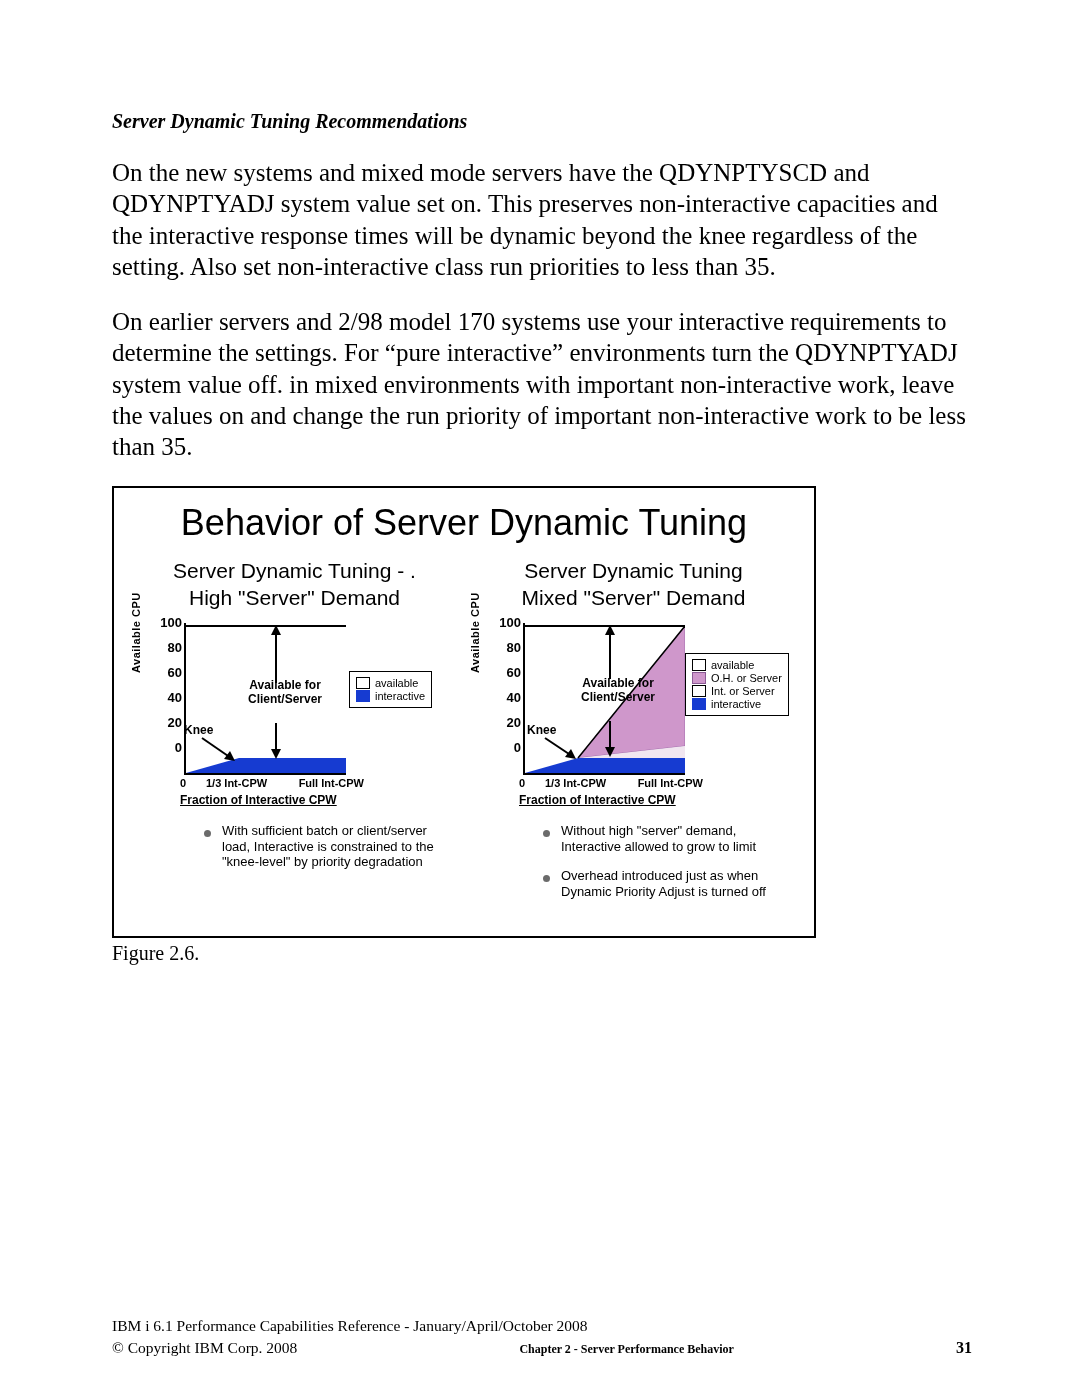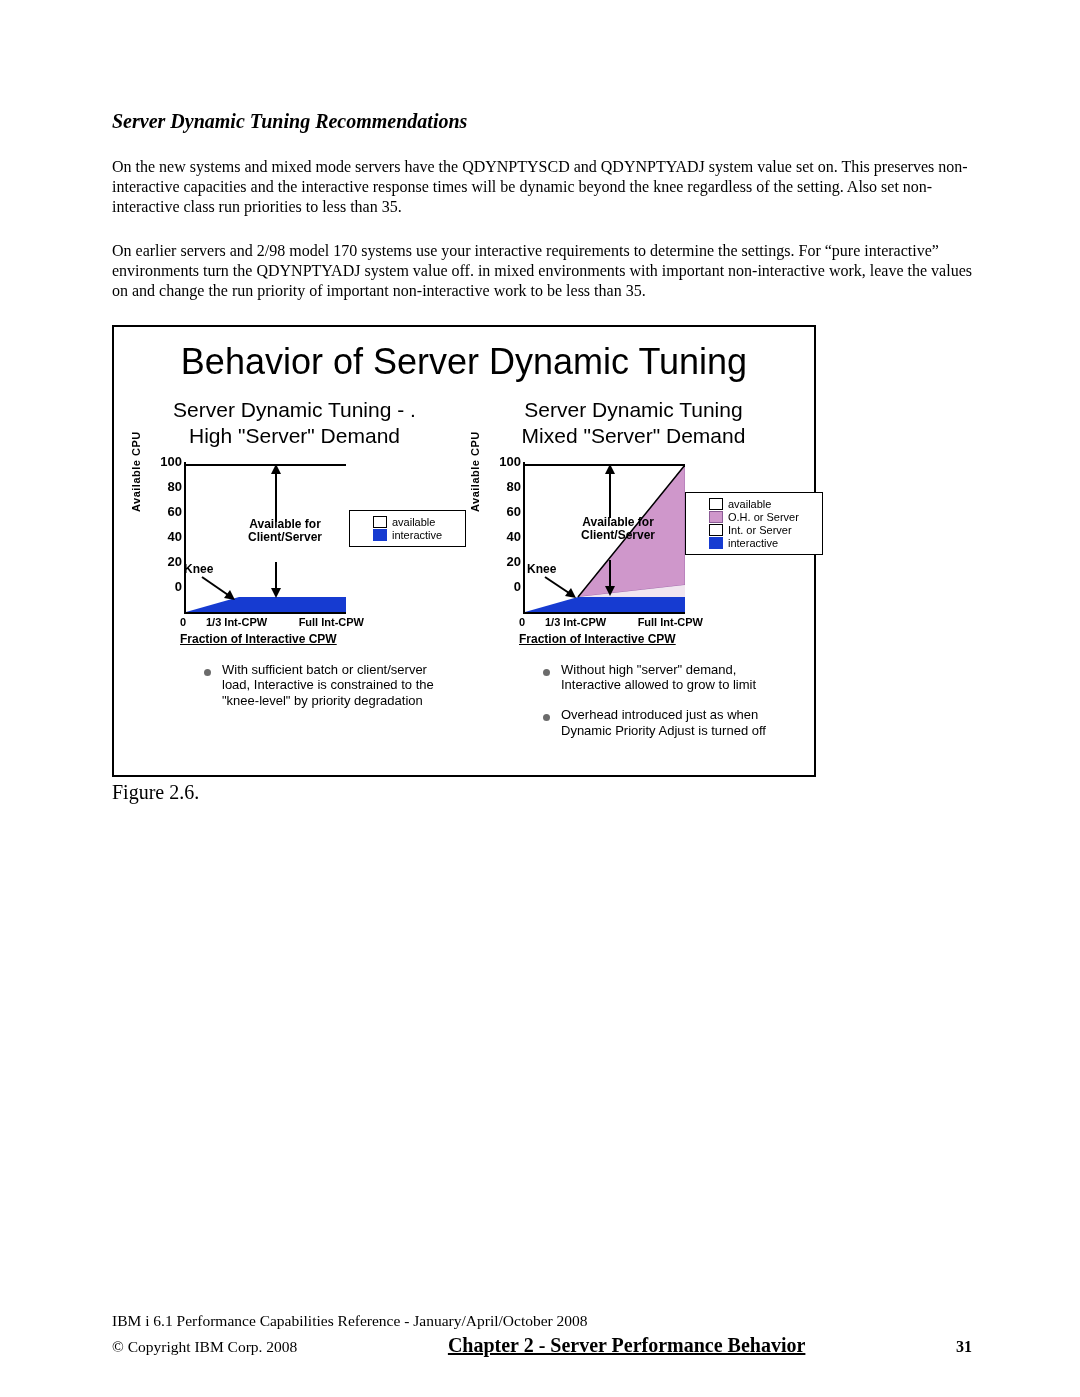--- a/index.html
+++ b/index.html
@@ -16,21 +16,21 @@
     box-sizing: border-box;
     padding: 110px 108px 0 112px;
   }
   .heading {
     font-style: italic;
     font-weight: bold;
     font-size: 20px;
     margin-bottom: 20px;
   }
   .para {
-    font-size: 16px;
+    font-size: 25px;
     line-height: 1.25;
     margin-bottom: 24px;
     margin-top: 24px;
   }
   .figbox {
     border: 2px solid #000;
     width: 704px;
     box-sizing: border-box;
     padding: 12px 20px 22px 20px;
     margin-top: 6px;
@@ -104,21 +104,21 @@
   .xt1 { position:absolute; left:24px; white-space: nowrap; }
   .xt2 { position:absolute; right:-12px; white-space: nowrap; }
   .xlabel {
     position: absolute;
     left: 46px; top: 176px;
     font-size: 12px; font-weight: bold; text-decoration: underline;
   }
   .legendbox {
     position: absolute;
     border: 1px solid #000;
-    padding: 4px 23px;
+    padding: 4px 6px;
     font-size: 11px;
     background: #fff;
   }
   .legrow { display: flex; align-items: center; gap: 5px; white-space: nowrap; margin: 1px 0; }
   .swatch { width: 12px; height: 10px; border: 1px solid #000; flex: 0 0 auto; }
   .sw-white { background: #fff; }
   .sw-blue  { background: #163bd1; border-color:#163bd1; }
   .sw-pink  { background: #cf97cb; border-color:#8a5a94; }
   .bullets {
     font-family: Arial, Helvetica, sans-serif;
@@ -141,21 +141,21 @@
     margin-top: 4px;
   }
   .footer {
     position: absolute;
     left: 112px; right: 108px;
     bottom: 40px;
     font-size: 15.5px;
   }
   .footline1 { margin-bottom: 4px; }
   .footline2 { display: flex; justify-content: space-between; align-items: baseline; }
-  .chapref { font-weight: bold; font-size: 20px; text-align: center; flex: 1; text-decoration: underline; }
+  .chapref { font-weight: bold; font-size: 12px; text-align: center; flex: 1; }
   .pageno { font-weight: bold; font-size: 16px; }
 </style>
 </head>
 <body>
 
 <div class="page">
 
   <div class="heading">Server Dynamic Tuning Recommendations</div>
 
   <div class="para">On the new systems and mixed mode servers have the QDYNPTYSCD and  QDYNPTYADJ system value set on.  This preserves non-interactive capacities and the interactive response times will be dynamic beyond the knee regardless of the setting. Also set non-interactive class run priorities to less than 35.</div>

